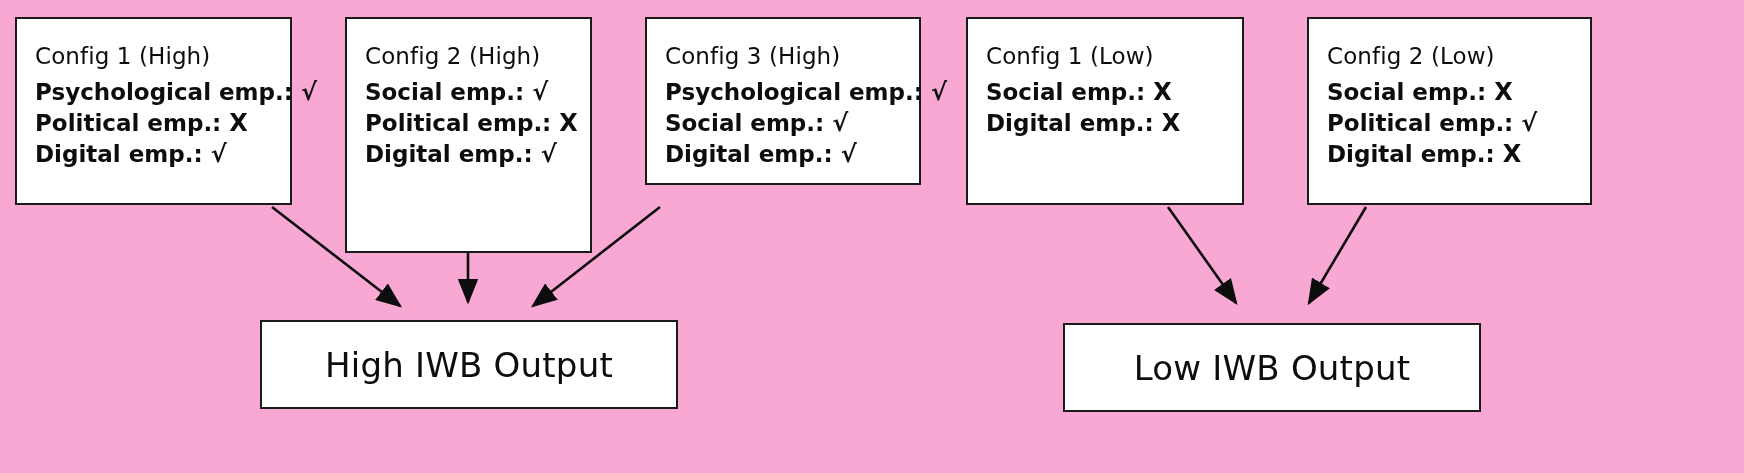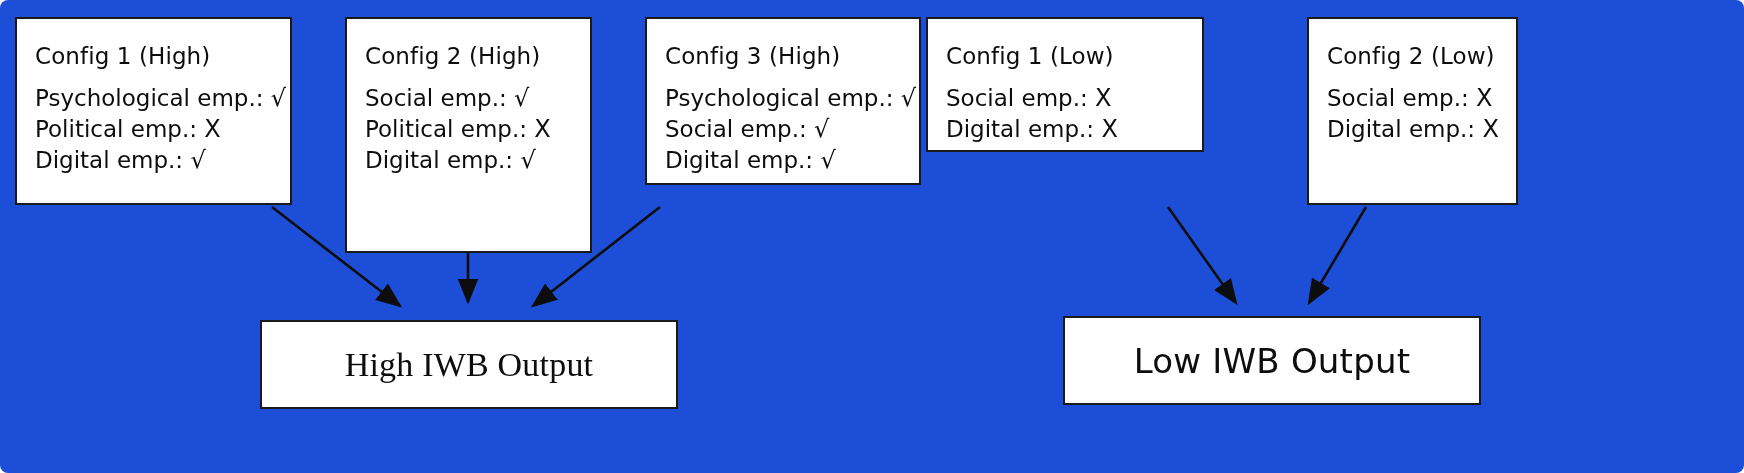--- a/index.html
+++ b/index.html
@@ -8,23 +8,22 @@
     padding: 0;
     background: #ffffff;
   }
   body {
     font-family: "DejaVu Sans", "Liberation Sans", sans-serif;
   }
   #canvas {
     position: relative;
     width: 1744px;
     height: 473px;
-    background: #1d4ed8;
+    background: #f9a8d4;
     overflow: hidden;
-    border-radius: 8px;
   }
   svg.edges {
     position: absolute;
     left: 0;
     top: 0;
     width: 1744px;
     height: 473px;
     pointer-events: none;
     z-index: 1;
   }
@@ -39,21 +38,22 @@
     padding: 22px 0 0 18px;
   }
   .config-title {
     font-size: 23px;
     line-height: 30px;
     color: #0d0d0d;
     letter-spacing: 0.1px;
     white-space: nowrap;
   }
   .config-attrs {
-    margin-top: 12px;
+    margin-top: 6px;
+    font-weight: bold;
   }
   .attr-line {
     font-size: 23px;
     line-height: 31px;
     color: #0d0d0d;
     white-space: nowrap;
   }
   .attr-mark {
     font-size: 24px;
   }
@@ -134,49 +134,53 @@
         <span>Social emp.:</span>
         <span class="attr-mark">√</span>
       </div>
       <div class="attr-line">
         <span>Digital emp.:</span>
         <span class="attr-mark">√</span>
       </div>
     </div>
   </div>
 
-  <div class="node config-node" style="left:926px; top:17px; width:278px; height:135px;">
+  <div class="node config-node" style="left:966px; top:17px; width:278px; height:188px;">
     <div class="config-title">Config 1 (Low)</div>
     <div class="config-attrs">
       <div class="attr-line">
         <span>Social emp.:</span>
         <span class="attr-mark">X</span>
       </div>
       <div class="attr-line">
         <span>Digital emp.:</span>
         <span class="attr-mark">X</span>
       </div>
     </div>
   </div>
 
-  <div class="node config-node" style="left:1307px; top:17px; width:211px; height:188px;">
+  <div class="node config-node" style="left:1307px; top:17px; width:285px; height:188px;">
     <div class="config-title">Config 2 (Low)</div>
     <div class="config-attrs">
       <div class="attr-line">
         <span>Social emp.:</span>
         <span class="attr-mark">X</span>
+      </div>
+      <div class="attr-line">
+        <span>Political emp.:</span>
+        <span class="attr-mark">√</span>
       </div>
       <div class="attr-line">
         <span>Digital emp.:</span>
         <span class="attr-mark">X</span>
       </div>
     </div>
   </div>
 
-  <div class="node output-node" style="left:260px; top:320px; width:418px; height:89px;font-family:Liberation Serif, serif;">
+  <div class="node output-node" style="left:260px; top:320px; width:418px; height:89px;">
     <span class="output-label">High IWB Output</span>
   </div>
 
-  <div class="node output-node" style="left:1063px; top:316px; width:418px; height:89px;">
+  <div class="node output-node" style="left:1063px; top:323px; width:418px; height:89px;">
     <span class="output-label">Low IWB Output</span>
   </div>
 
 </div>
 
 </body></html>

